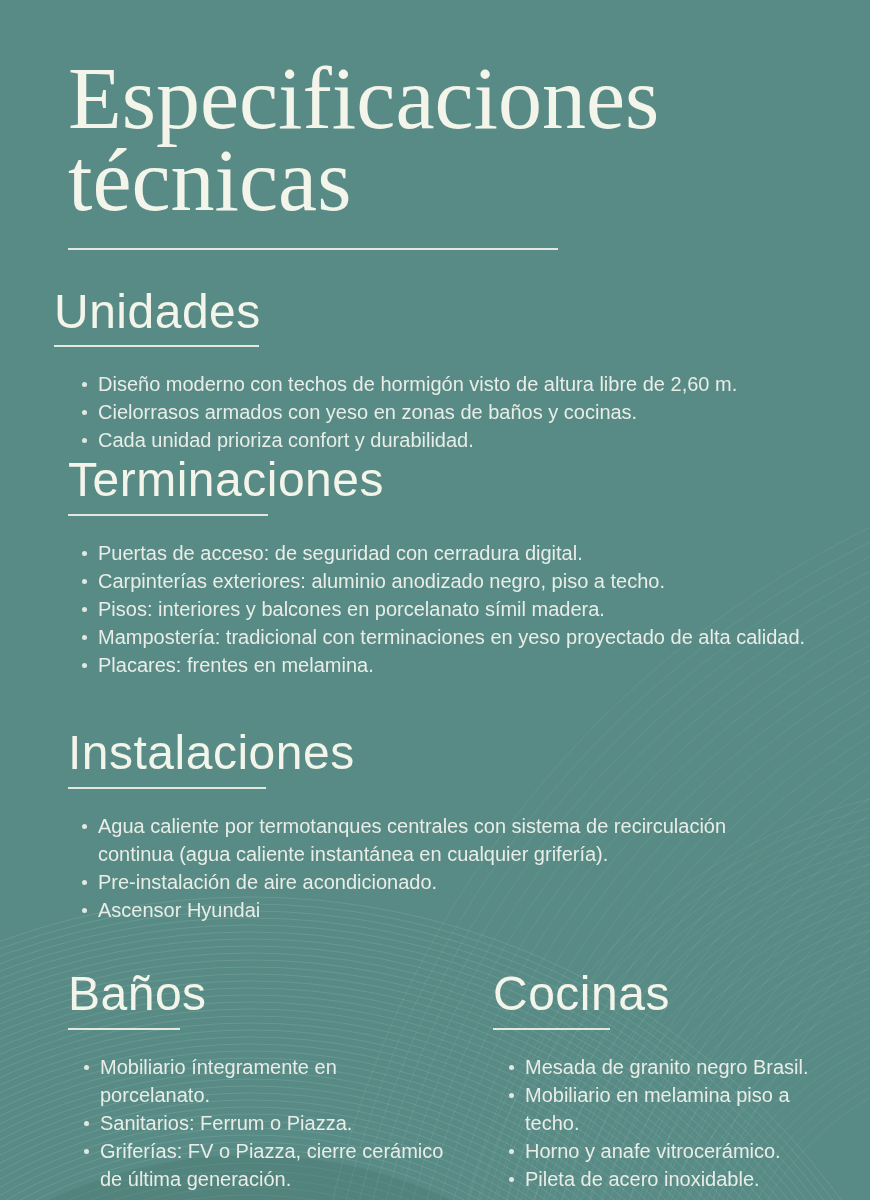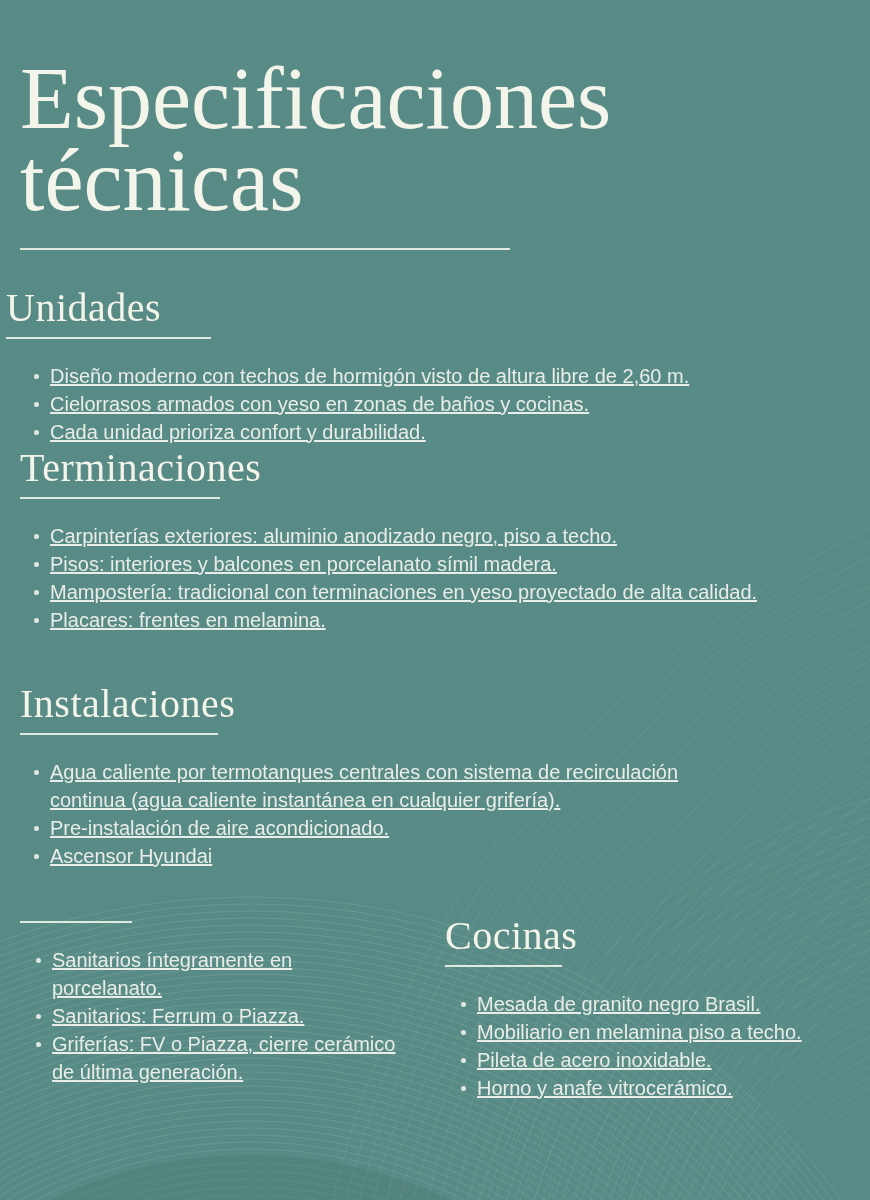--- a/index.html
+++ b/index.html
@@ -13,44 +13,44 @@
   body{
     width:870px;height:1200px;
     background:var(--bg);
     overflow:hidden;
     position:relative;
     font-family:"Liberation Sans", sans-serif;
   }
   #decor{position:absolute;inset:0;width:870px;height:1200px;pointer-events:none;}
   .content{
     position:absolute;inset:0;
-    padding:40px 40px 0 20px;
+    padding:40px 40px 0 68px;
     z-index:1;
   }
   h1.title{
     font-family:"Liberation Serif", serif;
     font-weight:400;
     color:var(--heading);
     font-size:88px;
     line-height:0.93;
     letter-spacing:0px;
     margin-top:18px;
   }
   h1.title span{display:block;}
   .rule{
     height:2px;
     background:var(--rule);
     opacity:.92;
   }
   .rule-title{width:490px;margin-top:26px;}
   h2.section-heading{
-    font-family:Liberation Serif, serif;
+    font-family:Liberation Sans, sans-serif;
     font-weight:400;
     color:var(--heading);
-    font-size:40px;
+    font-size:48px;
     line-height:1.1;
     letter-spacing:.5px;
   }
   .rule-heading{margin-top:7px;}
   .rule-unidades{width:205px;}
   .rule-terminaciones{width:200px;}
   .rule-instalaciones{width:198px;}
   .rule-banos{width:112px;}
   .rule-cocinas{width:117px;}
   .section-unidades{margin-top:36px;margin-left:-14px;}
@@ -62,21 +62,20 @@
     margin-top:23px;
     padding-left:30px;
     color:var(--body);
     font-size:20px;
     line-height:28px;
   }
   ul.spec-list li{
     position:relative;
     white-space:pre-line;
     max-width:770px;
-    text-decoration:underline;
   }
   .section-instalaciones ul.spec-list li{max-width:700px;}
   ul.spec-list li::before{
     content:"";
     position:absolute;
     left:-16px;top:12px;
     width:5px;height:5px;
     border-radius:50%;
     background:var(--body);
     opacity:.95;
@@ -214,54 +213,56 @@
       <li>Diseño moderno con techos de hormigón visto de altura libre de 2,60 m.</li>
       <li>Cielorrasos armados con yeso en zonas de baños y cocinas.</li>
       <li>Cada unidad prioriza confort y durabilidad.</li>
     </ul>
   </section>
 
   <section class="section-terminaciones">
     <h2 class="section-heading">Terminaciones</h2>
     <div class="rule rule-heading rule-terminaciones"></div>
     <ul class="spec-list">
+      <li>Puertas de acceso: de seguridad con cerradura digital.</li>
       <li>Carpinterías exteriores: aluminio anodizado negro, piso a techo.</li>
       <li>Pisos: interiores y balcones en porcelanato símil madera.</li>
       <li>Mampostería: tradicional con terminaciones en yeso proyectado de alta calidad.</li>
       <li>Placares: frentes en melamina.</li>
     </ul>
   </section>
 
   <section class="section-instalaciones">
     <h2 class="section-heading">Instalaciones</h2>
     <div class="rule rule-heading rule-instalaciones"></div>
     <ul class="spec-list">
       <li>Agua caliente por termotanques centrales con sistema de recirculación
 continua (agua caliente instantánea en cualquier grifería).</li>
       <li>Pre-instalación de aire acondicionado.</li>
       <li>Ascensor Hyundai</li>
     </ul>
   </section>
 
   <div class="columns">
     <section class="col-left">
+      <h2 class="section-heading">Baños</h2>
       <div class="rule rule-heading rule-banos"></div>
       <ul class="spec-list">
-        <li>Sanitarios íntegramente en
+        <li>Mobiliario íntegramente en
 porcelanato.</li>
         <li>Sanitarios: Ferrum o Piazza.</li>
         <li>Griferías: FV o Piazza, cierre cerámico
 de última generación.</li>
       </ul>
     </section>
     <section class="col-right">
       <h2 class="section-heading">Cocinas</h2>
       <div class="rule rule-heading rule-cocinas"></div>
       <ul class="spec-list">
         <li>Mesada de granito negro Brasil.</li>
         <li>Mobiliario en melamina piso a techo.</li>
+        <li>Horno y anafe vitrocerámico.</li>
         <li>Pileta de acero inoxidable.</li>
-        <li>Horno y anafe vitrocerámico.</li>
       </ul>
     </section>
   </div>
 
 </div>
 
 </body></html>

